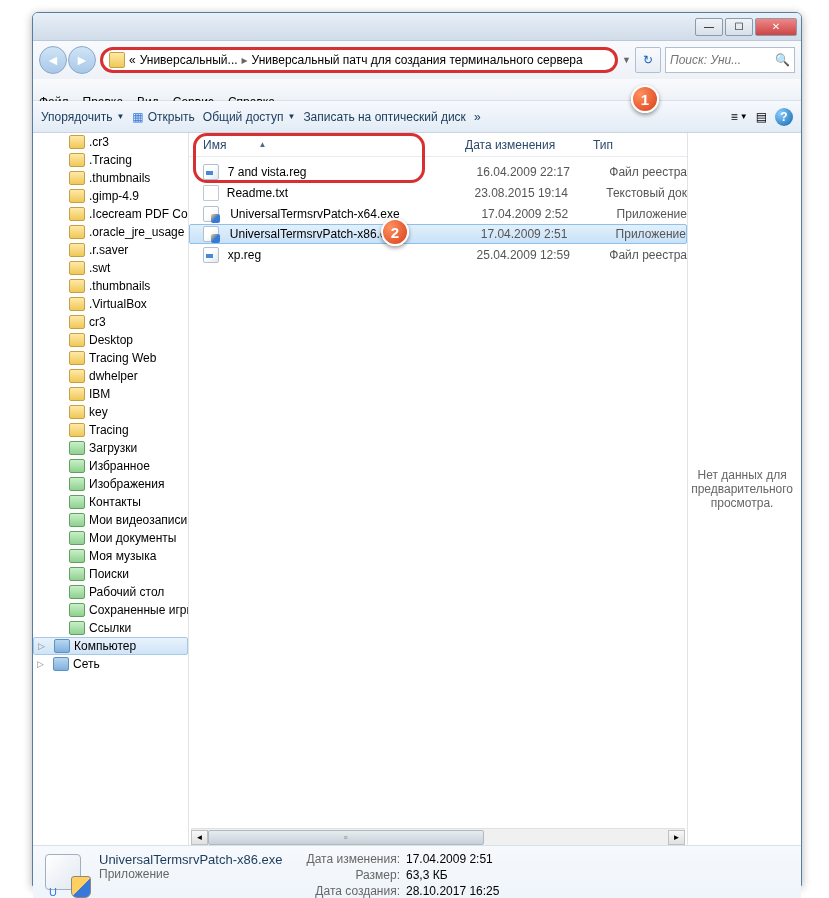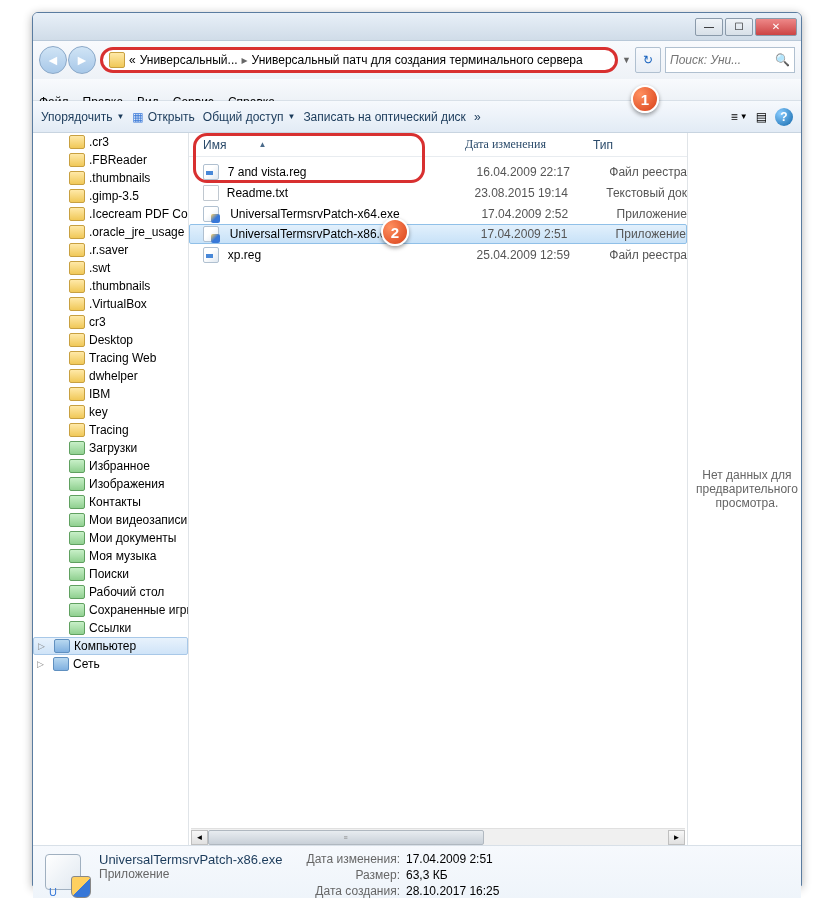--- a/index.html
+++ b/index.html
@@ -35,39 +35,39 @@
 .tree-item .exp { position: absolute; left: 4px; width: 10px; color: #888; font-size: 9px; }
 .fico { width: 16px; height: 14px; background: linear-gradient(to bottom, #ffe9a8, #f0c858); border: 1px solid #c8a040; border-radius: 2px; flex-shrink: 0; }
 .fico.sys { background: linear-gradient(to bottom, #b8d8f0, #80b0e0); border-color: #6090c0; }
 .fico.special { background: linear-gradient(to bottom, #c8f0c8, #90d090); border-color: #60a060; }
 .tree-item.sel { background: linear-gradient(to bottom, #e8f2fc, #d0e4f8); border: 1px solid #a8c8e8; border-radius: 2px; padding-top: 1px; padding-bottom: 1px; }
 .main { flex: 1; display: flex; }
 .filelist { flex: 1; position: relative; }
 .columns { display: flex; height: 24px; border-bottom: 1px solid #e8ecf0; align-items: center; padding-left: 8px; }
 .col { padding: 0 6px; color: #2a4a6a; cursor: pointer; border-right: 1px solid transparent; }
 .col.name { width: 262px; display: flex; align-items: center; gap: 32px; }
-.col.date { width: 128px; font-family: Liberation Serif, serif; }
+.col.date { width: 128px; }
 .col.type { width: 100px; }
 .sortarr { font-size: 8px; color: #4a6a8a; }
 .files { padding-top: 4px; }
 .file-row { display: flex; align-items: center; height: 21px; padding-left: 14px; cursor: pointer; justify-content: space-between; }
 .file-row .ficon { width: 16px; height: 16px; margin-right: 4px; flex-shrink: 0; display: flex; align-items: center; justify-content: center; }
 .ficon.reg { background: linear-gradient(135deg, #fff 40%, #e0e8f0); border: 1px solid #b0c0d0; border-radius: 2px; position: relative; }
 .ficon.reg::after { content: ''; position: absolute; left: 2px; top: 6px; width: 7px; height: 4px; background: #4888d8; }
 .ficon.txt { background: #fff; border: 1px solid #c0c8d0; border-radius: 1px; }
 .ficon.exe { background: linear-gradient(135deg, #fff 40%, #e0e8f0); border: 1px solid #b0c0d0; border-radius: 2px; position: relative; }
 .ficon.exe::after { content: ''; position: absolute; right: -2px; bottom: -2px; width: 9px; height: 9px; background: linear-gradient(135deg, #ffd060, #3878d8 50%); border-radius: 2px; }
 .file-row .fname { width: 244px; white-space: nowrap; overflow: hidden; }
 .file-row .fdate { width: 128px; color: #555; }
 .file-row .ftype { color: #555; }
 .file-row.selected { background: linear-gradient(to bottom, #e2f0fc, #c8e2f8); border: 1px solid #90c0e8; border-radius: 2px; height: 20px; padding-left: 13px; }
 .highlight-box { position: absolute; border: 3px solid #d83030; border-radius: 14px; pointer-events: none; }
 .hl1 { left: 4px; top: 0px; width: 232px; height: 50px; }
 .badge { position: absolute; width: 28px; height: 28px; border-radius: 14px; background: radial-gradient(circle at 30% 30%, #ff9060, #d84018); border: 2px solid #fff; color: #fff; font-weight: bold; font-size: 15px; display: flex; align-items: center; justify-content: center; box-shadow: 0 2px 4px rgba(0,0,0,0.4); z-index: 10; }
-.preview { width: 114px; border-left: 1px solid #e0e4e8; display: flex; align-items: center; justify-content: flex-start; text-align: center; color: #666; padding: 8px; }
+.preview { width: 114px; border-left: 1px solid #e0e4e8; display: flex; align-items: center; justify-content: flex-end; text-align: center; color: #666; padding: 8px; }
 .hscroll { height: 17px; background: #f0f0f0; border-top: 1px solid #e0e0e0; display: flex; align-items: center; margin: 0 2px; }
 .hscroll .sbtn { width: 17px; height: 15px; background: linear-gradient(to bottom, #f8f8f8, #e0e0e0); border: 1px solid #c0c0c0; display: flex; align-items: center; justify-content: center; font-size: 8px; cursor: pointer; }
 .hscroll .track { flex: 1; height: 15px; background: #f0f0f0; position: relative; }
 .hscroll .thumb { position: absolute; left: 0; width: 60%; height: 100%; background: linear-gradient(to bottom, #e8ecf0, #c8d0d8); border: 1px solid #b0b8c0; border-radius: 2px; cursor: pointer; display: flex; align-items: center; justify-content: center; color: #888; font-size: 7px; letter-spacing: 1px; }
 .details { height: 58px; border-top: 1px solid #d8e0e8; background: linear-gradient(to bottom, #f6f9fd, #eef4fa); display: flex; align-items: center; padding: 6px 12px; gap: 12px; }
 .details .bigicon { width: 42px; height: 42px; position: relative; }
 .details .bigicon .base { width: 36px; height: 36px; background: linear-gradient(135deg, #fff, #e0e8f0); border: 1px solid #a0b0c0; border-radius: 4px; }
 .details .bigicon .shield { position: absolute; right: -4px; bottom: -2px; width: 20px; height: 22px; background: linear-gradient(135deg, #ffd060 50%, #3878d8 50%); border-radius: 3px 3px 6px 6px; border: 1px solid #888; }
 .details .info { display: flex; gap: 8px; }
 .details .col1 .title { font-size: 13px; color: #1a3a5a; }
@@ -141,29 +141,29 @@
   </div>
 
   <div class="body">
     <div class="sidebar" id="sidebar">
         <div class="tree-item">
           <div class="fico "></div>
           <span>.cr3</span>
         </div>
         <div class="tree-item">
           <div class="fico "></div>
-          <span>.FBReader</span>
+          <span>.Tracing</span>
         </div>
         <div class="tree-item">
           <div class="fico "></div>
           <span>.thumbnails</span>
         </div>
         <div class="tree-item">
           <div class="fico "></div>
-          <span>.gimp-3.5</span>
+          <span>.gimp-4.9</span>
         </div>
         <div class="tree-item">
           <div class="fico "></div>
           <span>.Icecream PDF Co</span>
         </div>
         <div class="tree-item">
           <div class="fico "></div>
           <span>.oracle_jre_usage</span>
         </div>
         <div class="tree-item">

